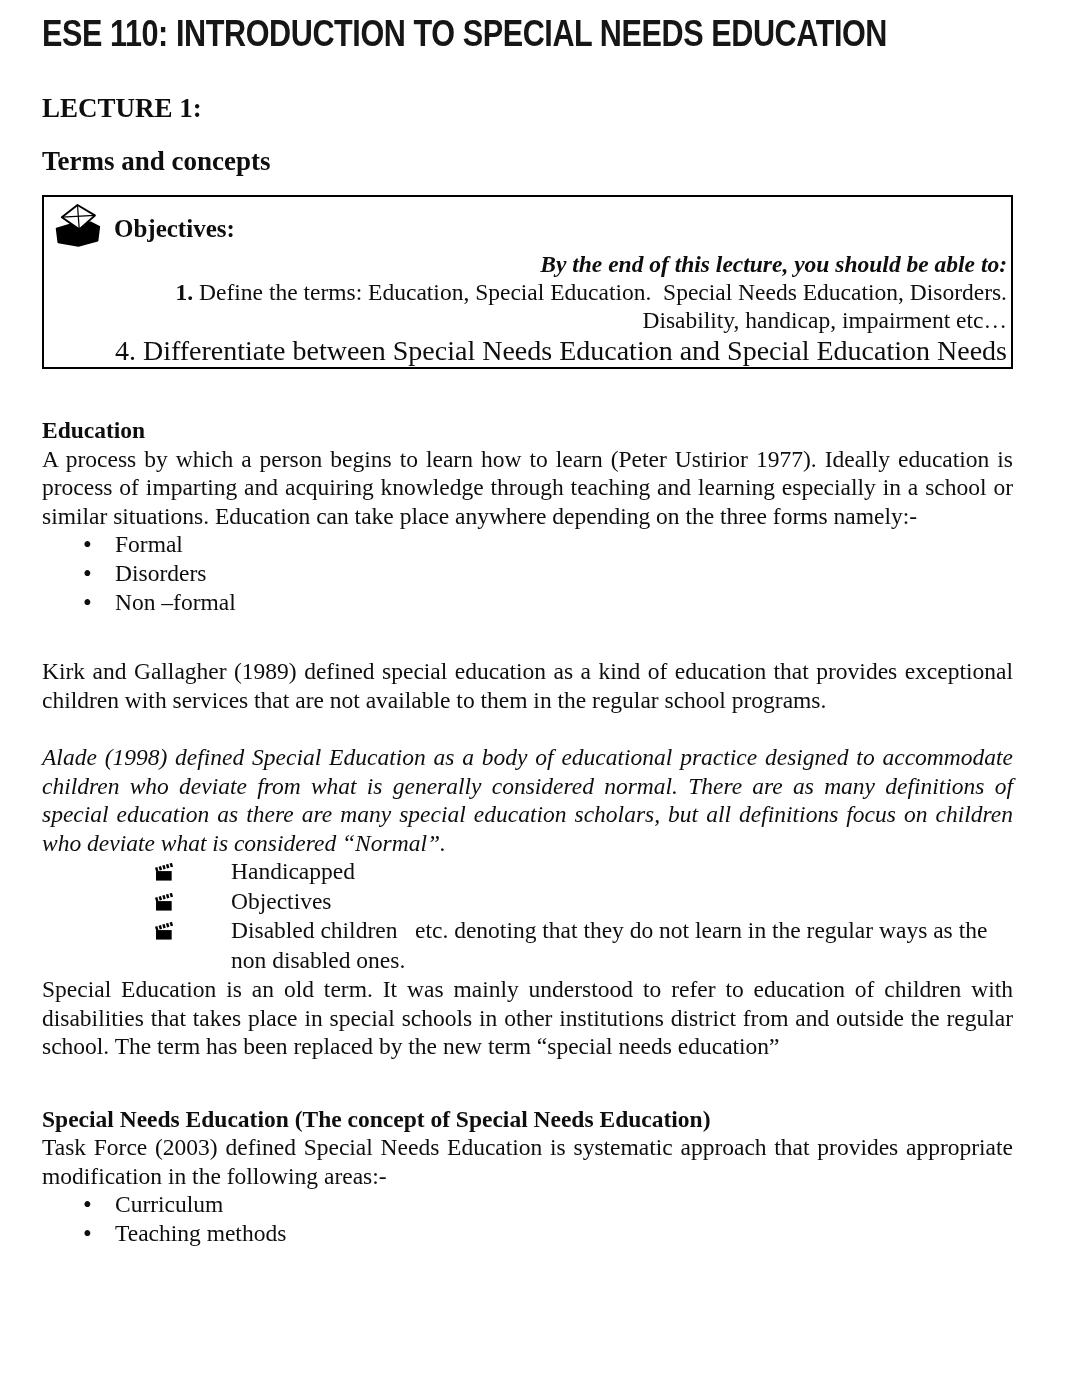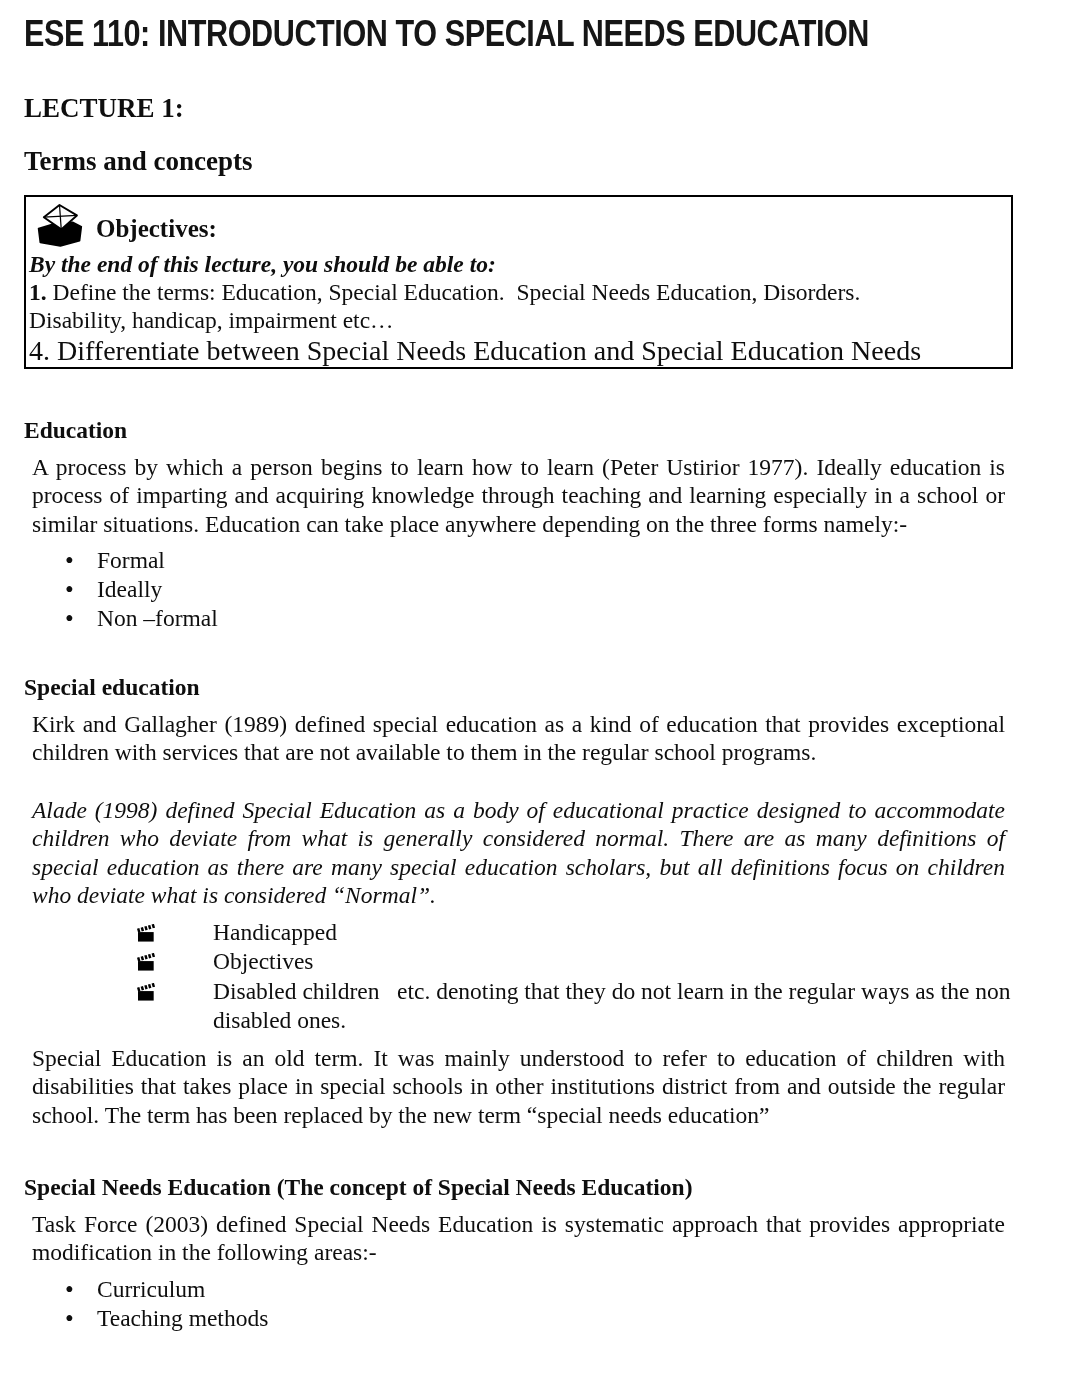--- a/index.html
+++ b/index.html
@@ -5,21 +5,21 @@
   html, body { margin: 0; padding: 0; }
   body {
     width: 1069px;
     height: 1394px;
     background: #ffffff;
     color: #0e0e0e;
     font-family: "Liberation Serif", serif;
     overflow: hidden;
   }
   .page {
-    padding: 15px 56px 30px 24px;
+    padding: 15px 56px 30px 42px;
   }
   .doc-title {
     margin: 0;
     font-family: "Liberation Sans", sans-serif;
     font-weight: 700;
     font-size: 36px;
     line-height: 38px;
     letter-spacing: -0.5px;
     white-space: nowrap;
     transform: scaleX(0.85);
@@ -35,20 +35,21 @@
   .terms-heading {
     margin: 23px 0 0 0;
     font-size: 27px;
     line-height: 30px;
     font-weight: 700;
   }
   .objectives-box {
     margin-top: 19px;
     border: 2.5px solid #000;
     padding: 2px 4px 0 3px;
+    text-align: right;
   }
   .obj-header {
     display: flex;
     align-items: center;
     gap: 13px;
     padding: 2px 0 2px 7px;
     height: 47px;
   }
   .obj-heading {
     font-size: 25px;
@@ -65,21 +66,21 @@
   .obj-line.large {
     font-size: 28px;
     line-height: 33px;
   }
   .section-heading {
     font-size: 23.5px;
     line-height: 28.5px;
     font-weight: 700;
   }
   .body-text {
-    margin: 8px;
+    margin: 0;
     font-size: 23.5px;
     line-height: 28.5px;
     text-align: justify;
   }
   .sec-education { margin-top: 47px; }
   .sec-special-education { margin-top: 40px; }
   .sec-sne { margin-top: 44px; font-family: Liberation Serif, serif; }
   .para-gap { margin-top: 29px; font-style: italic; }
   .bullet-item {
     display: flex;
@@ -140,30 +141,29 @@
 
   <div class="sec-education">
     <div class="section-heading">Education</div>
     <p class="body-text">A process by which a person begins to learn how to learn (Peter Ustirior 1977). Ideally education is process of imparting and acquiring knowledge through teaching and learning especially in a school or similar situations. Education can take place anywhere depending on the three forms namely:-</p>
     <div class="bullet-item">
       <span class="dot">•</span>
       <span>Formal</span>
     </div>
     <div class="bullet-item">
       <span class="dot">•</span>
-      <span>Ideally</span>
+      <span>Disorders</span>
     </div>
     <div class="bullet-item">
       <span class="dot">•</span>
       <span>Non –formal</span>
     </div>
   </div>
 
   <div class="sec-special-education">
-    <div class="section-heading">Special education</div>
     <p class="body-text">Kirk and Gallagher (1989) defined special education as a kind of education that provides exceptional children with services that are not available to them in the regular school programs.</p>
     <p class="body-text para-gap">Alade (1998) defined Special Education as a body of educational practice designed to accommodate children who deviate from what is generally considered normal. There are as many definitions of special education as there are many special education scholars, but all definitions focus on children who deviate what is considered “Normal”.</p>
 
     <div class="clapper-item">
       <svg class="clapper-icon" viewBox="0 0 22 20" width="21" height="19" xmlns="http://www.w3.org/2000/svg">
         <rect x="1" y="8.5" width="16.5" height="10" fill="#000"></rect>
         <line x1="0.5" y1="7" x2="18.5" y2="1.8" stroke="#000" stroke-width="4.2" stroke-dasharray="2.6,1.4"></line>
       </svg>
       <span class="clap-text">Handicapped</span>
     </div>

